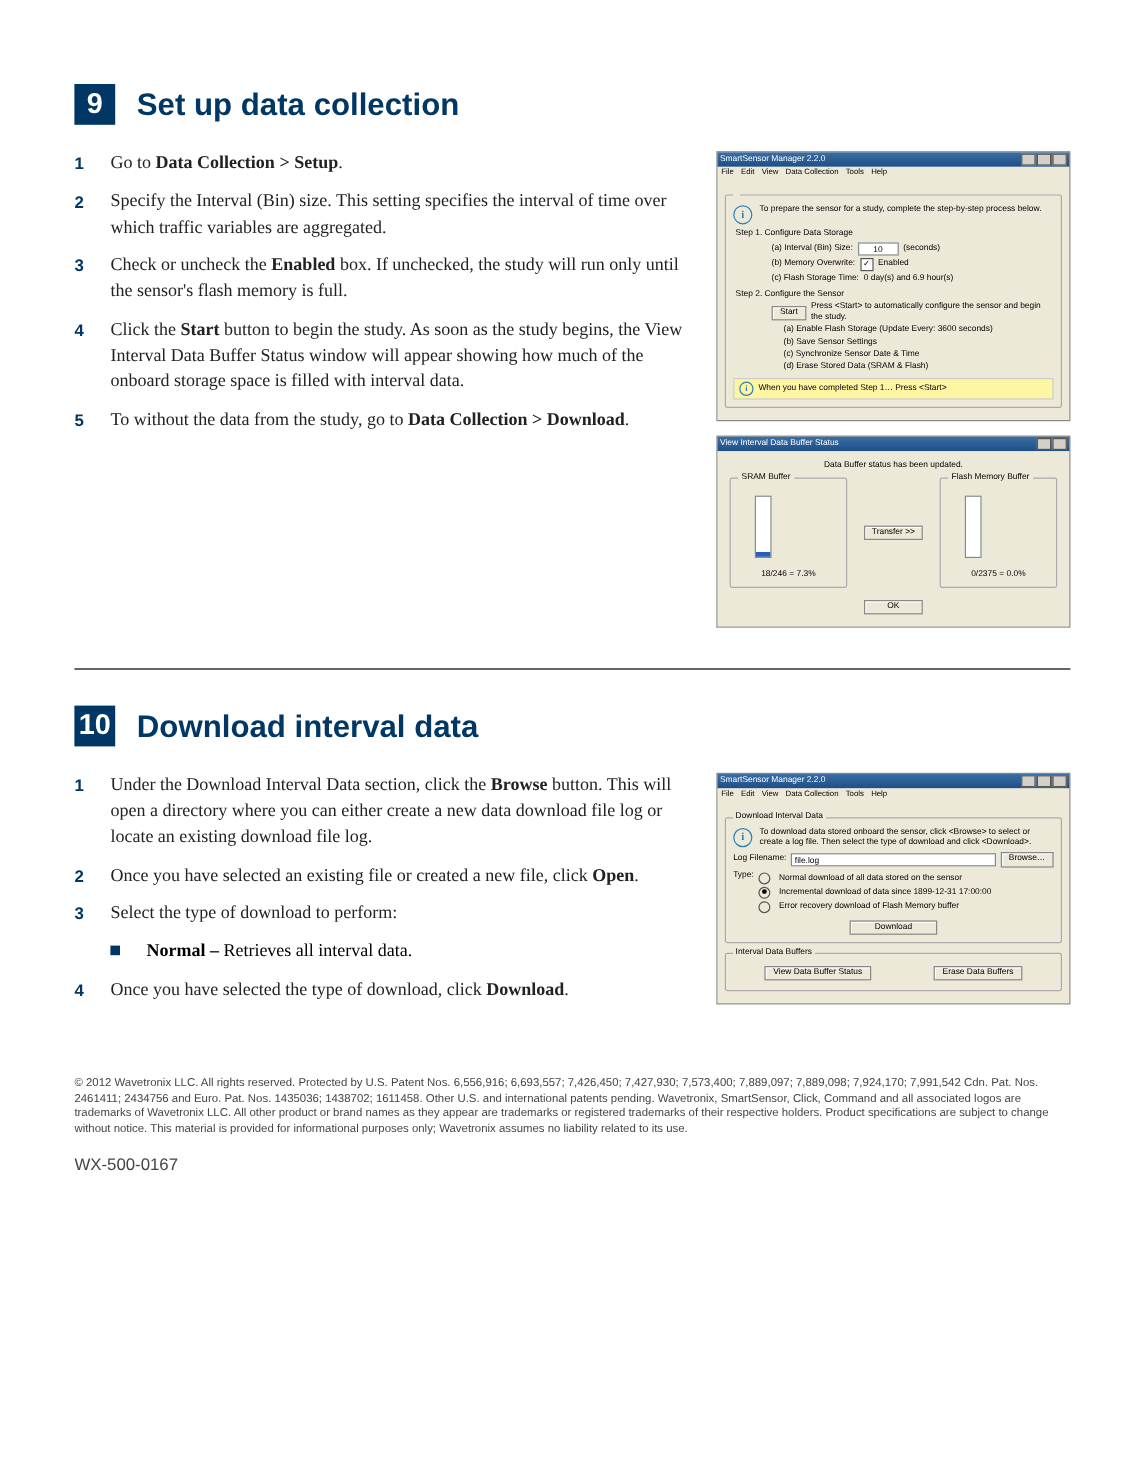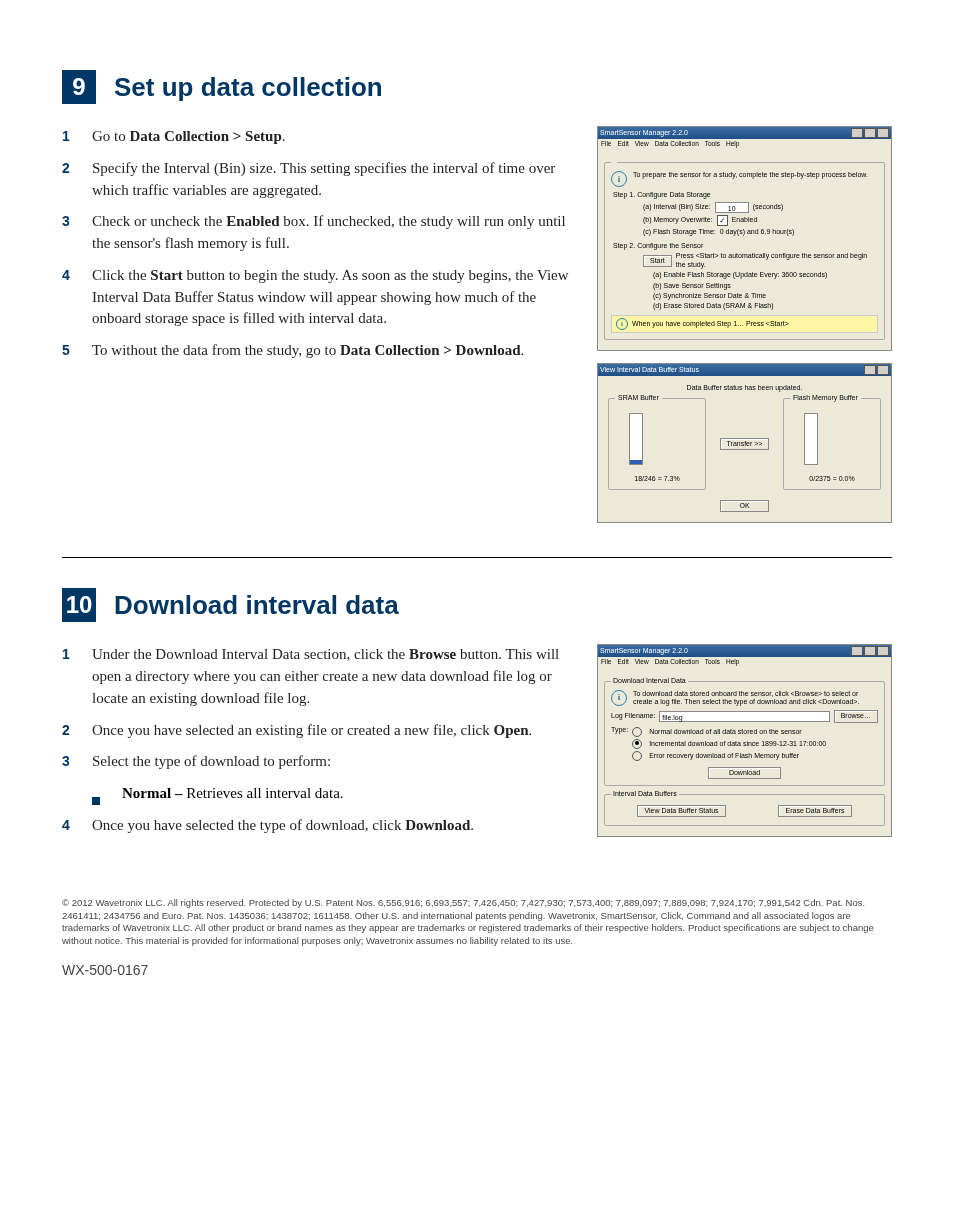--- a/index.html
+++ b/index.html
@@ -80,21 +80,20 @@
   ul.bullets {
     list-style: none;
     padding: 0;
     margin: 0 0 10px 0;
     font-size: 15px;
     line-height: 1.45;
   }
   ul.bullets > li {
     display: flex;
     margin-bottom: 8px;
-    align-items: flex-end;
   }
   ul.bullets > li > .sq {
     width: 30px;
     flex-shrink: 0;
     display: flex;
     align-items: flex-start;
     padding-top: 5px;
   }
   ul.bullets > li > .sq > span {
     width: 8px;

